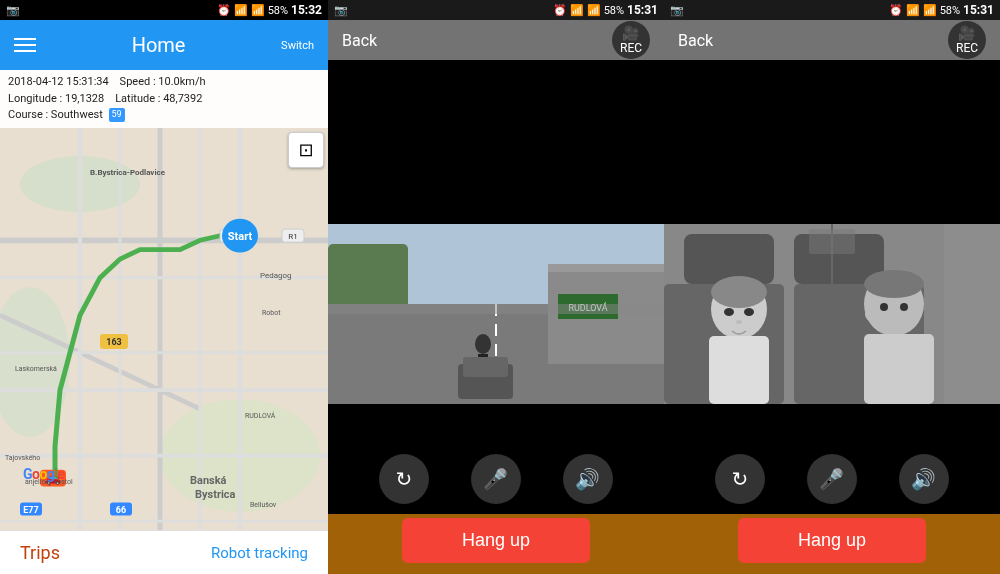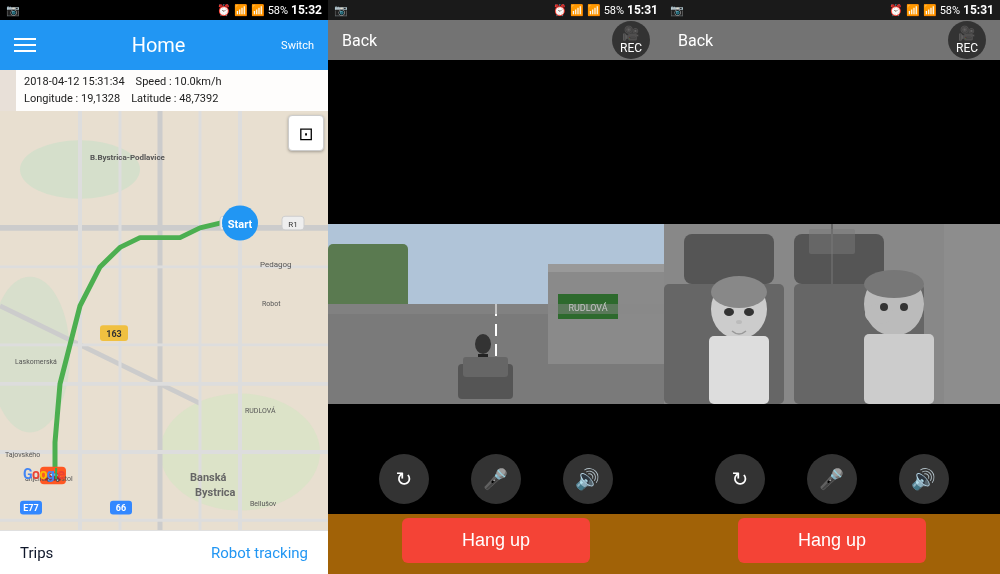--- a/index.html
+++ b/index.html
@@ -69,21 +69,20 @@
       font-size: 11px;
       cursor: pointer;
     }
 
     .info-bar {
       background: rgba(255,255,255,0.92);
       padding: 4px 8px;
       font-size: 11px;
       color: #222;
       line-height: 1.5;
-      margin-left: 16px;
     }
     .course-badge {
       display: inline-block;
       background: #3399ff;
       color: #fff;
       border-radius: 2px;
       font-size: 9px;
       padding: 0 3px;
       margin-left: 3px;
       vertical-align: middle;
@@ -130,22 +129,22 @@
     .footer-bar {
       background: #fff;
       height: 44px;
       display: flex;
       align-items: center;
       justify-content: space-between;
       padding: 0 20px;
       border-top: 1px solid #e0e0e0;
     }
     .footer-bar .trips-btn {
-      color: #0f172a;
-      font-size: 15px;
+      color: #c2410c;
+      font-size: 18px;
       cursor: pointer;
     }
     .footer-bar .cancel-btn {
       color: #2196F3;
       font-size: 15px;
       cursor: pointer;
     }
 
     
     .panel-video {
@@ -321,20 +320,24 @@
   <div class="info-bar">
     <div>
       <span>2018-04-12  15:31:34</span>
       &nbsp;&nbsp;
       <span>Speed : 10.0km/h</span>
     </div>
     <div>
       <span>Longitude : 19,1328</span>
       &nbsp;&nbsp;
       <span>Latitude : 48,7392</span>
+    </div>
+    <div>
+      <span>Course : Southwest</span>
+      <span class="course-badge">59</span>
     </div>
   </div>
 
   <div class="map-area">
     <div class="map-bg"></div>
 
     <svg class="map-svg" viewBox="0 0 328 430" preserveAspectRatio="none">
 
       <rect width="328" height="430" fill="#e8dfd0"></rect>
 

